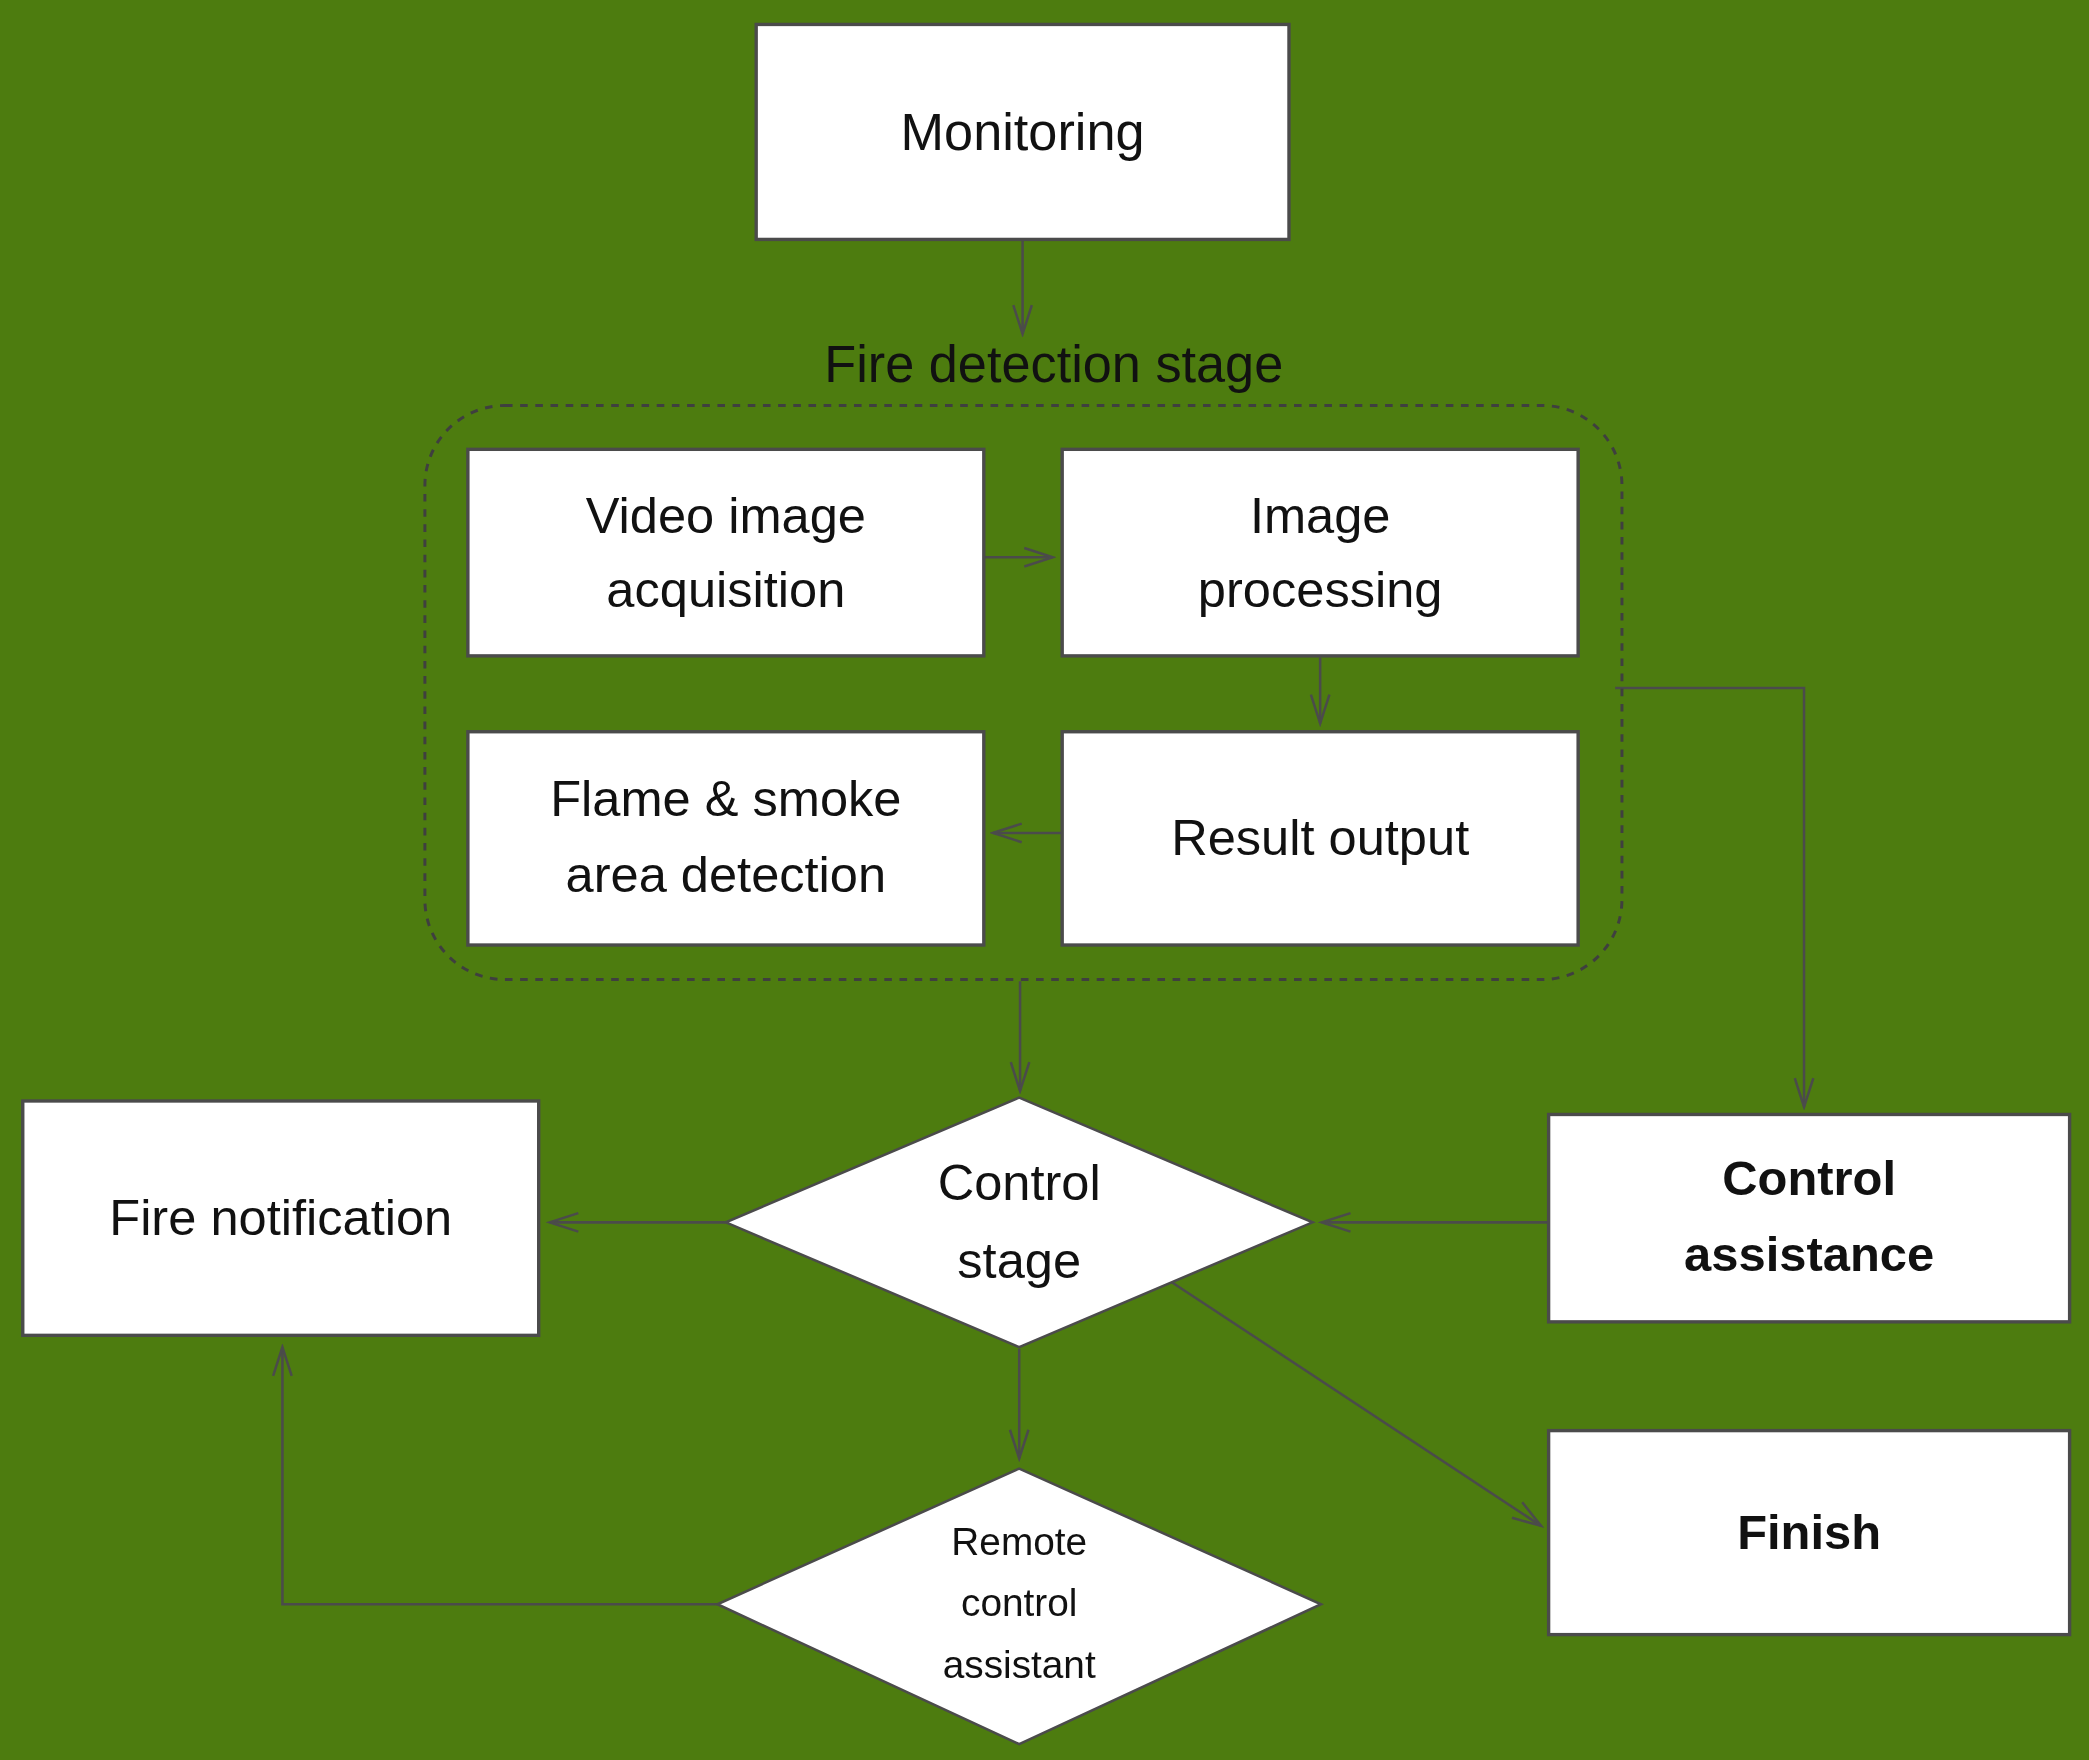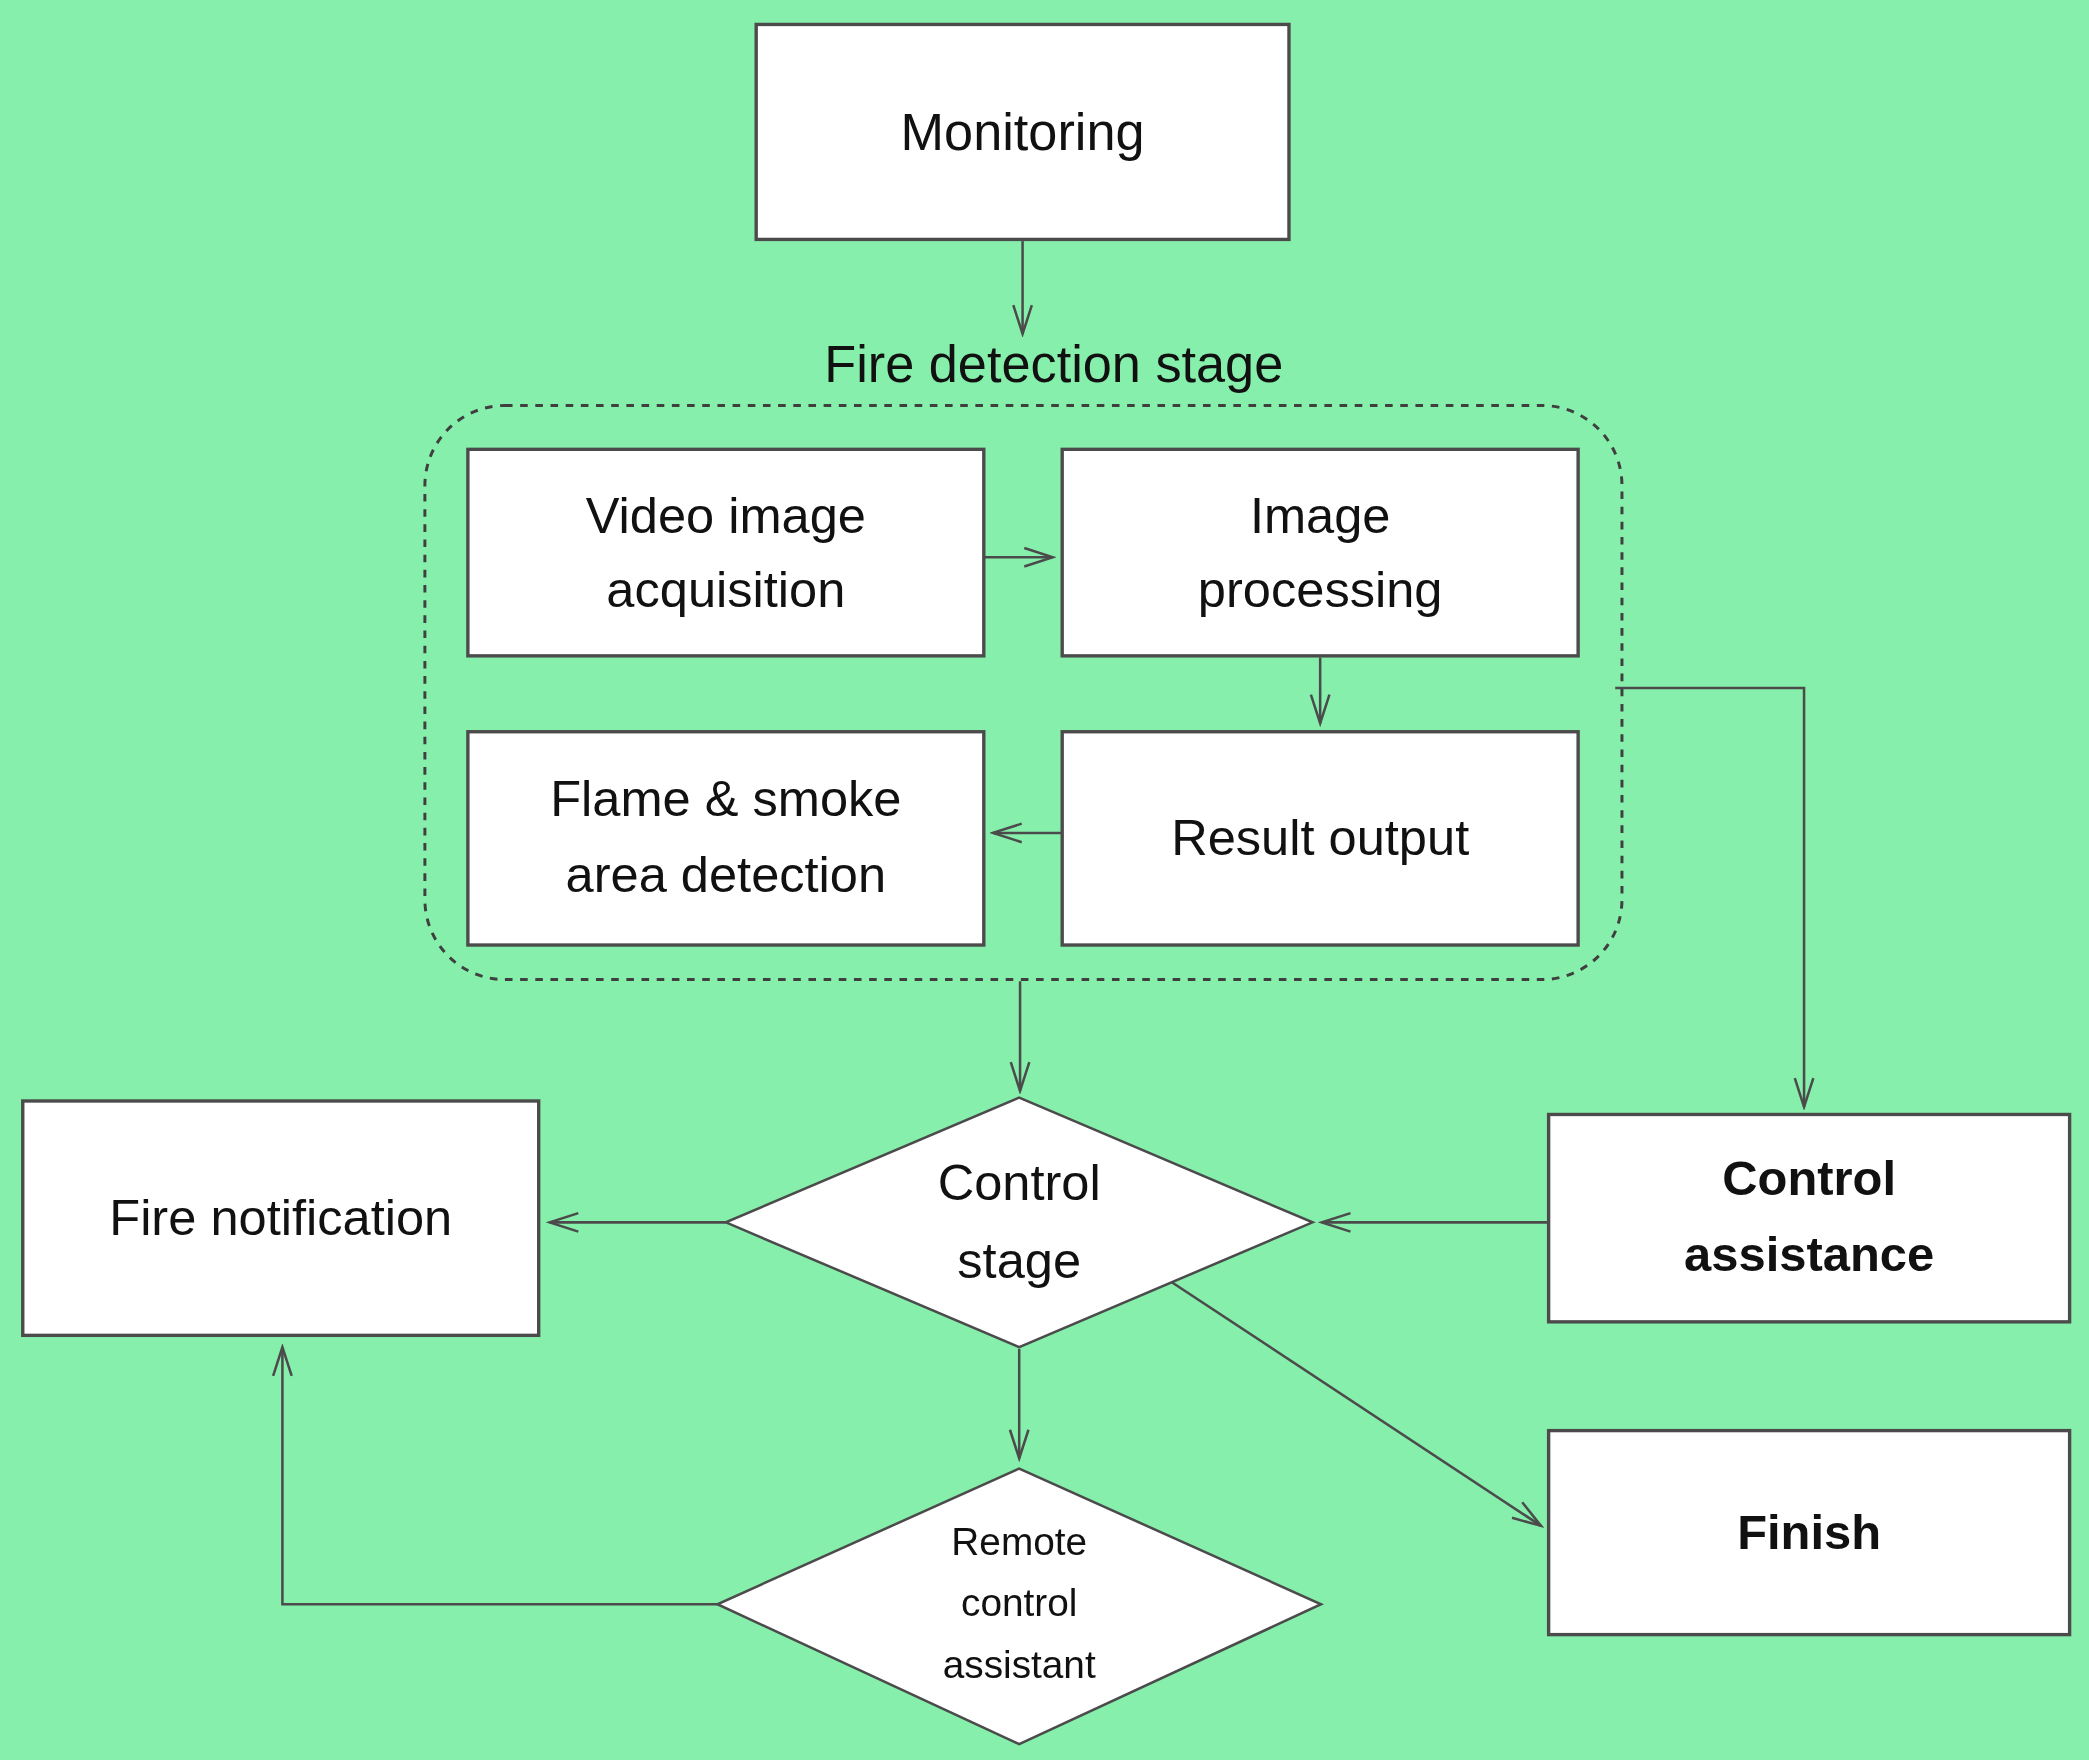--- a/index.html
+++ b/index.html
@@ -2,21 +2,21 @@
 <html style="font-size:13.5px"><head>
 <meta charset="utf-8">
 <style>
   html, body {
     margin: 0;
     padding: 0;
     background: #ffffff;
   }
   .diagram-wrap {
     width: 100%;
-    background: #86efac;
+    background: #4d7c0f;
   }
   svg {
     display: block;
     width: 100%;
     height: auto;
     font-family: "Liberation Sans", sans-serif;
   }
   .box {
     fill: #ffffff;
     stroke: #4b4b4b;

